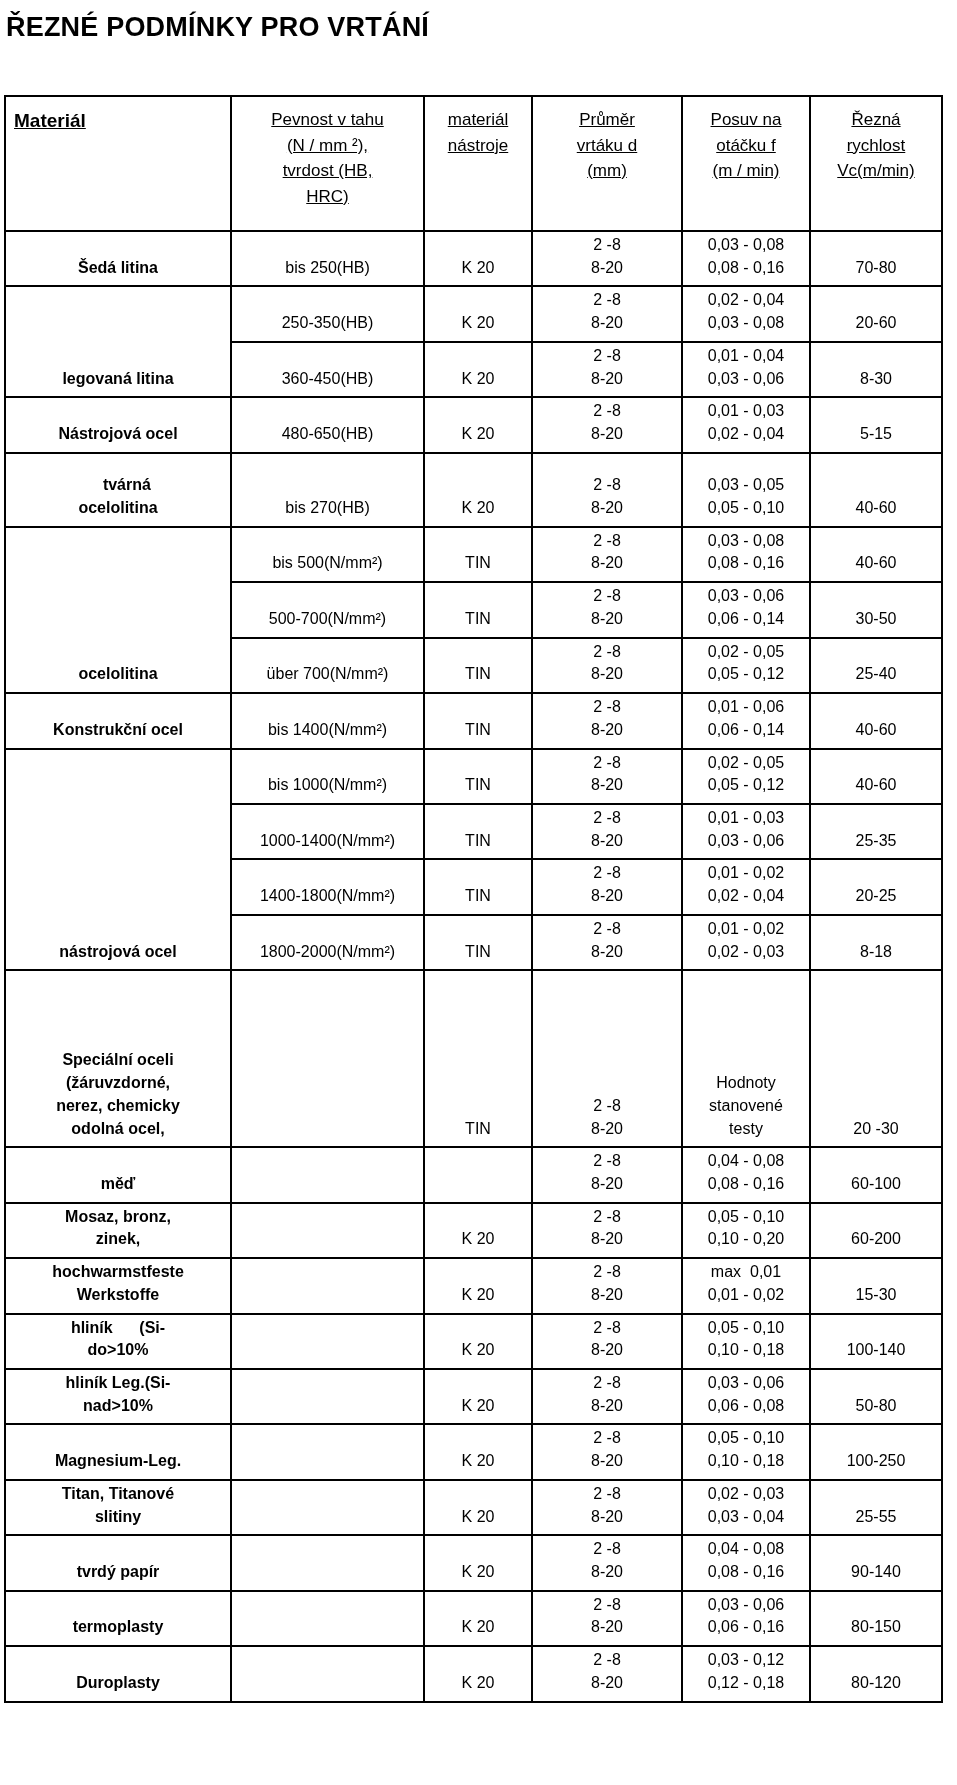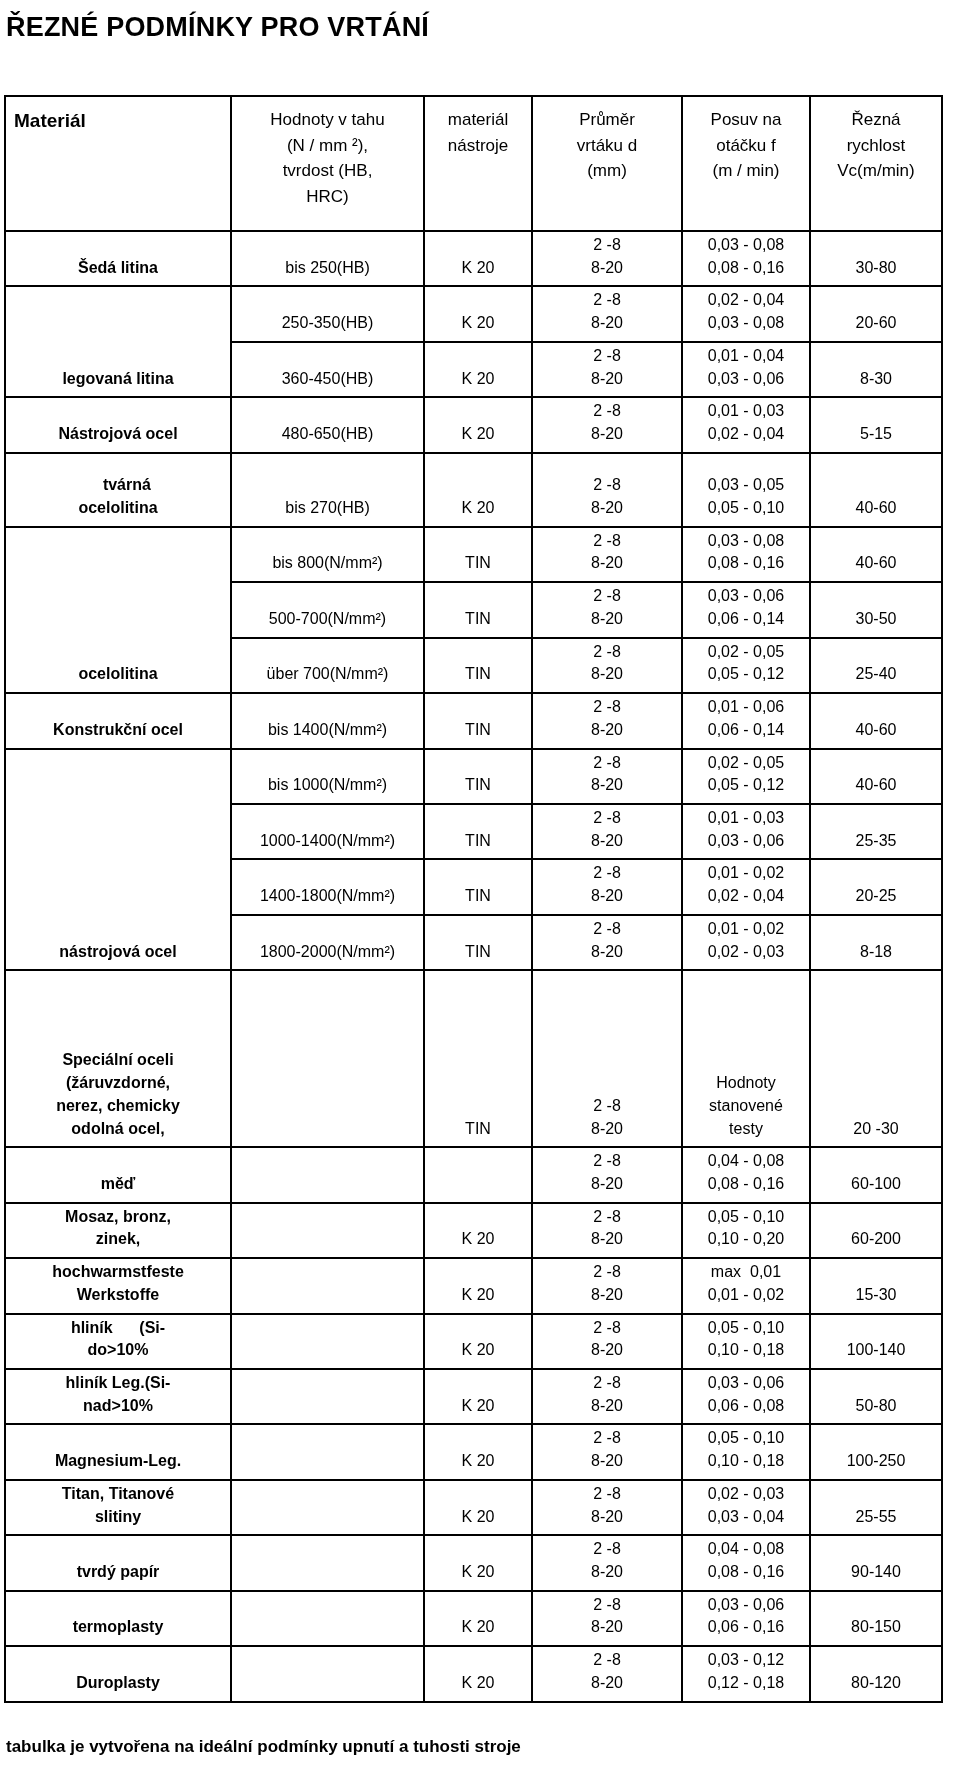--- a/index.html
+++ b/index.html
@@ -66,21 +66,21 @@
     vertical-align: top;
     padding-top: 24px;
   }
   td.ttop {            
     vertical-align: top;
     padding-top: 3px;
   }
   .pre { white-space: pre-wrap; }
   td.f-note { font-size: 15px; line-height: 1.38; }
   
-  tr.hhd  { height: 135px; }
+  tr.hhd  { height: 135px; text-decoration: underline; }
   tr.h53  { height: 53px; }
   tr.h58  { height: 74px; }
   tr.h66  { height: 54px; }
   tr.h140 { height: 177px; }
   .footnote {
     font-size: 17px;
     font-weight: bold;
     margin: 34px 0 0 2px;
   }
 </style>
@@ -96,21 +96,21 @@
       <col style="width:226px">
         <col style="width:193px">
         <col style="width:108px">
       <col style="width:150px">
         <col style="width:128px">
         <col style="width:132px">
     </colgroup>
     <thead>
       <tr class="hhd">
         <th class="material-h">Materiál</th>
-        <th class="pre">Hodnoty v tahu
+        <th class="pre">Pevnost v tahu
 (N / mm ²),
 tvrdost (HB,
 HRC)</th>
         <th class="pre">materiál
 nástroje</th>
         <th class="pre">Průměr
 vrtáku d
 (mm)</th>
         <th class="pre">Posuv na
 otáčku f
@@ -122,21 +122,21 @@
     </thead>
     <tbody>
       <tr class="h53">
         <td class="mat pre">Šedá litina</td>
         <td>bis 250(HB)</td>
         <td>K 20</td>
         <td class="pre">2 -8
 8-20</td>
         <td class="pre">0,03 - 0,08
 0,08 - 0,16</td>
-        <td>30-80</td>
+        <td>70-80</td>
       </tr>
       <tr class="h53">
         <td class="mat pre vtop" rowspan="2">legovaná litina</td>
         <td>250-350(HB)</td>
         <td>K 20</td>
         <td class="pre">2 -8
 8-20</td>
         <td class="pre">0,02 - 0,04
 0,03 - 0,08</td>
         <td>20-60</td>
@@ -166,21 +166,21 @@
         <td>bis 270(HB)</td>
         <td>K 20</td>
         <td class="pre">2 -8
 8-20</td>
         <td class="pre">0,03 - 0,05
 0,05 - 0,10</td>
         <td>40-60</td>
       </tr>
       <tr class="h53">
         <td class="mat pre vtop" rowspan="3">ocelolitina</td>
-        <td>bis 800(N/mm²)</td>
+        <td>bis 500(N/mm²)</td>
         <td>TIN</td>
         <td class="pre">2 -8
 8-20</td>
         <td class="pre">0,03 - 0,08
 0,08 - 0,16</td>
         <td>40-60</td>
       </tr>
       <tr class="h53">
         <td>500-700(N/mm²)</td>
         <td>TIN</td>
@@ -361,15 +361,14 @@
         <td>K 20</td>
         <td class="pre">2 -8
 8-20</td>
         <td class="pre">0,03 - 0,12
 0,12 - 0,18</td>
         <td>80-120</td>
       </tr>
     </tbody>
   </table>
 
-  <div class="footnote">tabulka je vytvořena na ideální podmínky upnutí a tuhosti stroje</div>
 
 </div>
 
 </body></html>

